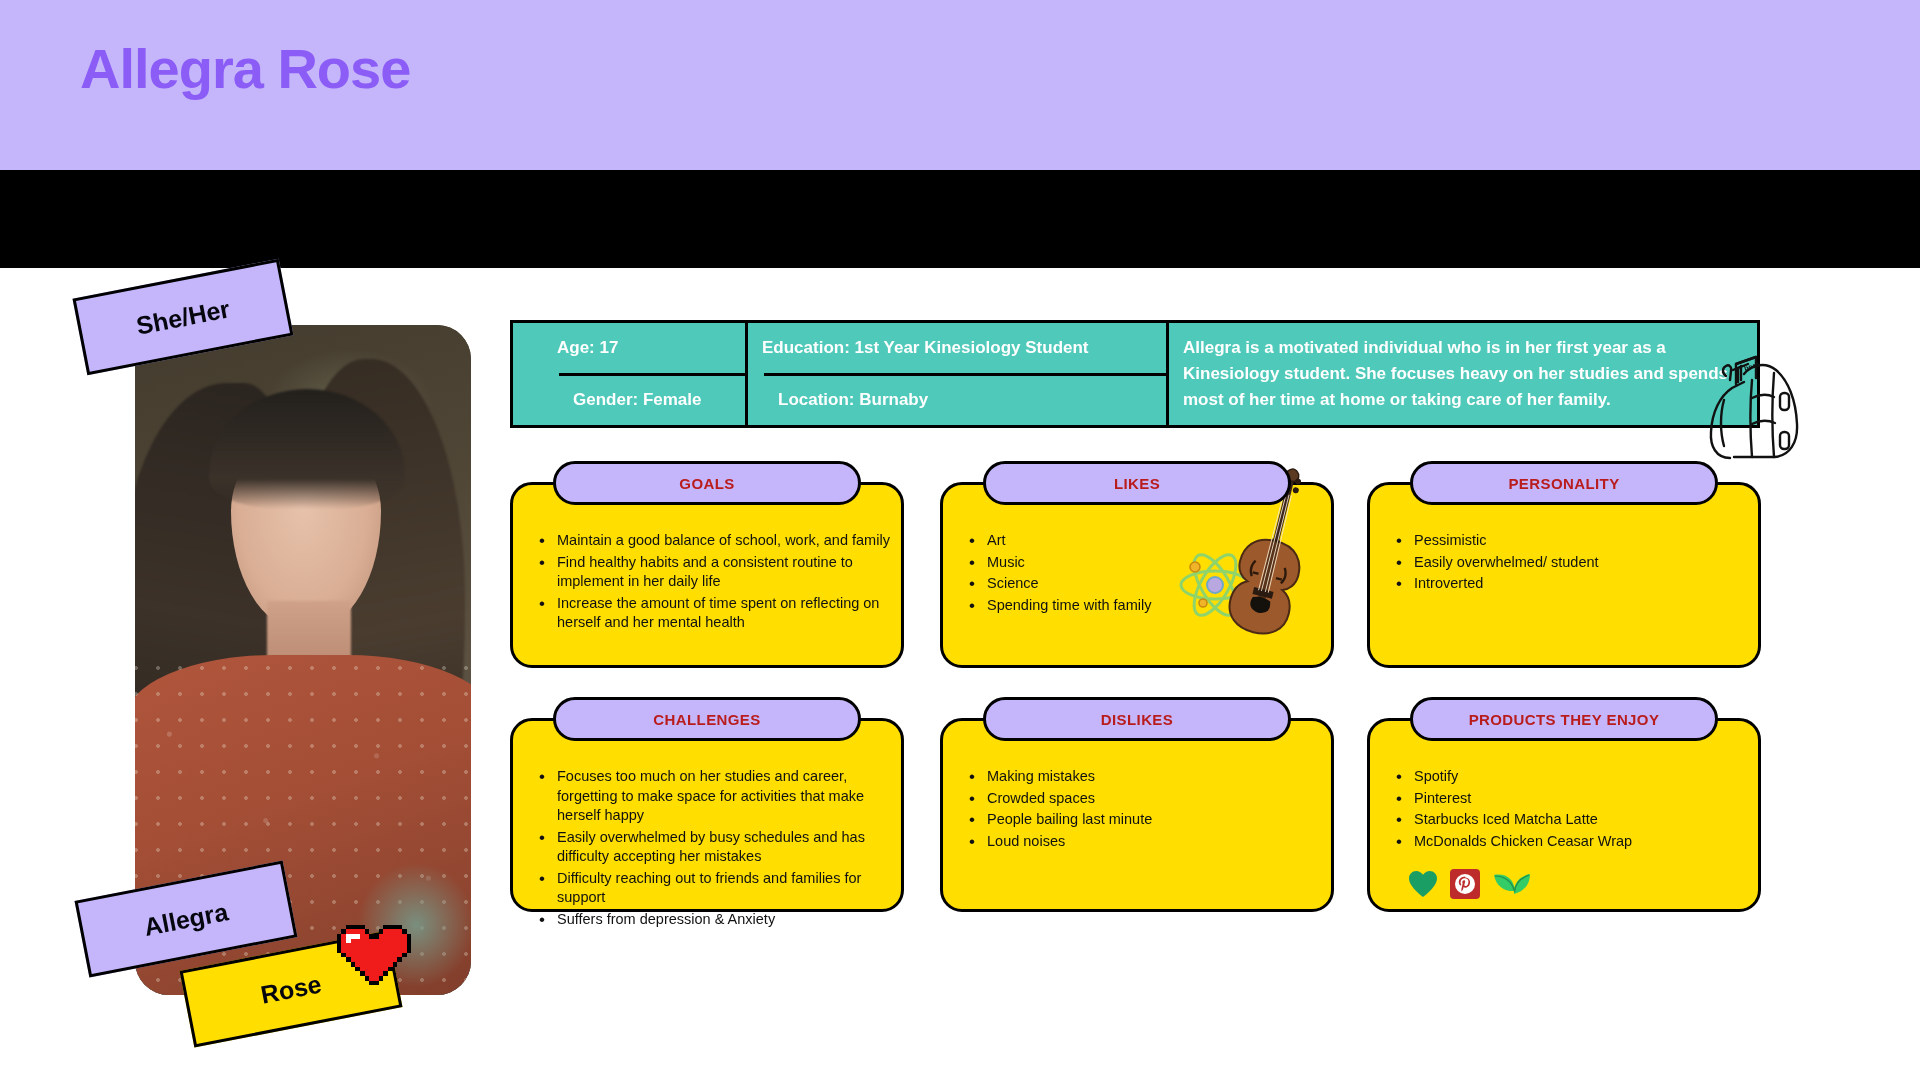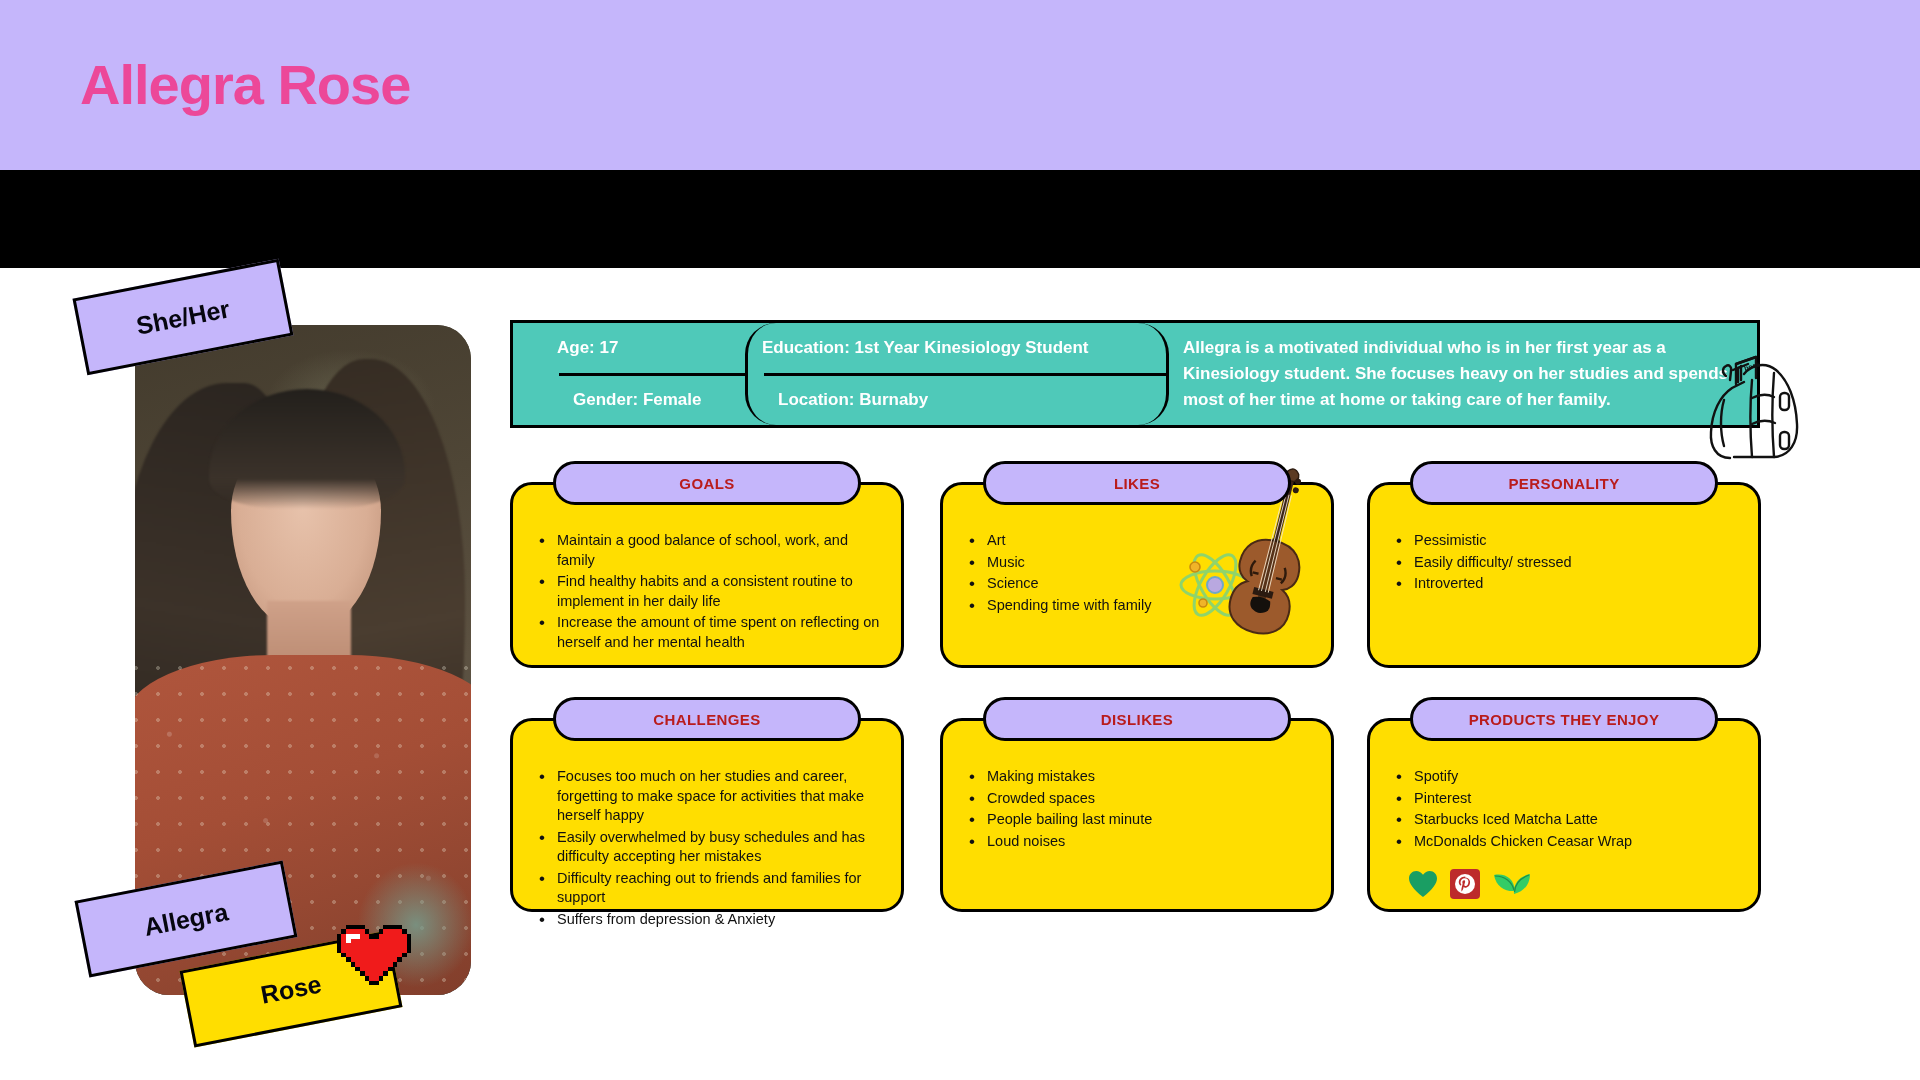--- a/index.html
+++ b/index.html
@@ -14,22 +14,22 @@
   
   .band-purple {
     position:absolute; left:0; top:0; width:1920px; height:170px;
     background:#c5b6fb;
   }
   .band-black {
     position:absolute; left:0; top:170px; width:1920px; height:98px;
     background:#000000;
   }
   .page-title {
-    position:absolute; left:80px; top:52px;
-    font-size:56px; font-weight:900; color:#ec4899;
+    position:absolute; left:80px; top:36px;
+    font-size:56px; font-weight:900; color:#8b5cf6;
     letter-spacing:-1px;
     font-family:"Liberation Sans", sans-serif;
     text-align:center;
   }
 
   
   .photo-card {
     position:absolute; left:135px; top:325px; width:336px; height:670px;
     border-radius:34px; overflow:hidden;
     background: linear-gradient(170deg,#4a4132 0%,#3d3a2c 18%,#6f6352 40%,#5d5344 60%,#4a5150 100%);
@@ -118,21 +118,21 @@
   }
   .pixel-heart { position:absolute; left:336px; top:920px; width:76px; height:70px; }
 
   
   .info-table {
     position:absolute; left:510px; top:320px; width:1250px; height:108px;
     border:3px solid #000; background:#4fc9b9;
     display:flex;
   }
   .it-col-left { width:232px; display:flex; flex-direction:column;padding-left:30px; }
-  .it-col-mid  { width:424px; display:flex; flex-direction:column; border-left:3px solid #000; border-right:3px solid #000;border-radius:31px; }
+  .it-col-mid  { width:424px; display:flex; flex-direction:column; border-left:3px solid #000; border-right:3px solid #000; }
   .it-col-right{ flex:1; padding:12px 18px 10px 14px; }
   .it-cell {
     flex:1; display:flex; align-items:center; padding-left:14px;
     color:#ffffff; font-size:17px; font-weight:700;
   }
   .it-cell.bordered-top { border-top:3px solid #000;margin-left:16px; }
   .it-desc {
     color:#ffffff; font-size:17px; font-weight:700; line-height:1.52;
   }
   .backpack { position:absolute; left:1700px; top:340px; width:110px; height:122px; }
@@ -143,21 +143,21 @@
     background:#ffde00; border:3px solid #000; border-radius:22px;
   }
   .card-head {
     position:absolute; top:-24px; left:50%; transform:translateX(-50%);
     width:308px; height:44px; background:#c5b6fb;
     border:3px solid #000; border-radius:24px;
     display:flex; align-items:center; justify-content:center;
     font-size:15px; font-weight:800; color:#b91c1c; letter-spacing:.4px;
     z-index:3;
   }
-  .card-body { padding:46px 19px 14px 26px; }
+  .card-body { padding:46px 0 14px 26px; }
   .card-body ul { list-style:none; }
   .card-body li {
     position:relative; padding-left:18px; margin-bottom:2px;
     font-size:14.5px; color:#111; line-height:1.35;
   }
   .card-body li::before {
     content:"\2022"; position:absolute; left:0; top:-1px; font-size:17px; color:#111;
   }
   .brand-row { display:flex; align-items:center; gap:12px; margin-top:18px; padding-left:12px; }
 
@@ -337,21 +337,21 @@
         </g>
       </g>
     </svg>
   </div>
 
   <div class="card" id="card-personality">
     <div class="card-head">PERSONALITY</div>
     <div class="card-body">
       <ul>
         <li>Pessimistic</li>
-        <li>Easily difficulty/ stressed</li>
+        <li>Easily overwhelmed/ student</li>
         <li>Introverted</li>
       </ul>
     </div>
   </div>
 
   <div class="card" id="card-challenges">
     <div class="card-head">CHALLENGES</div>
     <div class="card-body">
       <ul>
         <li>Focuses too much on her studies and career, forgetting to make space for activities that make herself happy</li>

